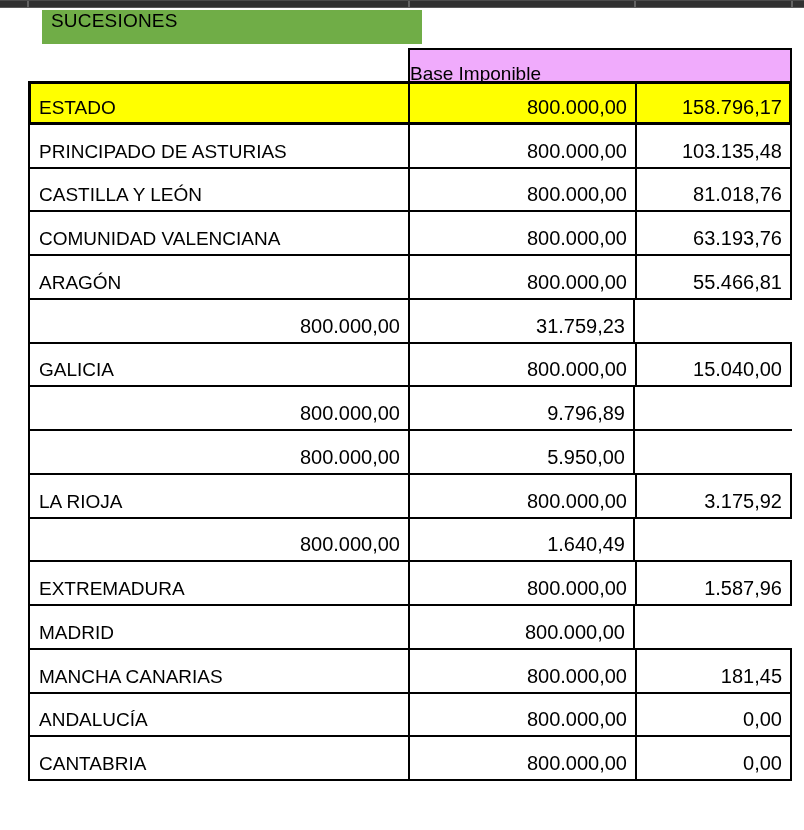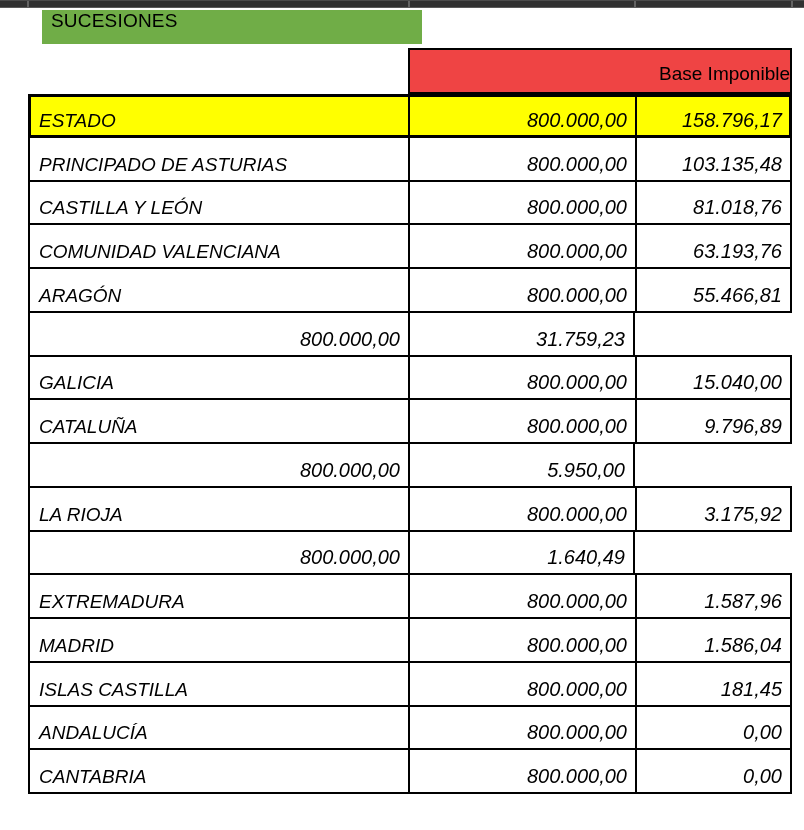--- a/index.html
+++ b/index.html
@@ -28,28 +28,28 @@
     position:absolute;left:42px;top:10px;width:380px;height:34px;
     background:var(--green);
     display:flex;align-items:flex-start;
     padding-left:9px;
     font-size:19px;letter-spacing:0.2px;
   }
 
   
   .header-cell{
     position:absolute;left:408px;top:48px;width:384px;height:46px;
-    background:#ef4444;border:2px solid var(--border);
-    display:flex;align-items:flex-end;justify-content:flex-end;
+    background:#f0abfc;border:2px solid var(--border);
+    display:flex;align-items:flex-end;justify-content:flex-start;
     padding-bottom:7px;font-size:19px;
   }
 
   
   .grid{
-    position:absolute;left:28px;top:94px;width:764px;font-style:italic;
+    position:absolute;left:28px;top:81px;width:764px;
   }
   .row{
     display:grid;
     grid-template-columns:380px 227px 157px;
     height:43.75px;
     border-bottom:2px solid var(--border);
     background:#fff;
   }
   .cell{
     display:flex;align-items:flex-end;
@@ -123,21 +123,20 @@
     <div class="cell num">31.759,23</div>
   </div>
 
   <div class="row">
     <div class="cell name">GALICIA</div>
     <div class="cell num">800.000,00</div>
     <div class="cell num">15.040,00</div>
   </div>
 
   <div class="row">
-    <div class="cell name">CATALUÑA</div>
     <div class="cell num">800.000,00</div>
     <div class="cell num">9.796,89</div>
   </div>
 
   <div class="row">
     <div class="cell num">800.000,00</div>
     <div class="cell num">5.950,00</div>
   </div>
 
   <div class="row">
@@ -153,25 +152,24 @@
 
   <div class="row">
     <div class="cell name">EXTREMADURA</div>
     <div class="cell num">800.000,00</div>
     <div class="cell num">1.587,96</div>
   </div>
 
   <div class="row">
     <div class="cell name">MADRID</div>
     <div class="cell num">800.000,00</div>
-    <div class="cell num">1.586,04</div>
   </div>
 
   <div class="row">
-    <div class="cell name">ISLAS CASTILLA</div>
+    <div class="cell name">MANCHA CANARIAS</div>
     <div class="cell num">800.000,00</div>
     <div class="cell num">181,45</div>
   </div>
 
   <div class="row">
     <div class="cell name">ANDALUCÍA</div>
     <div class="cell num">800.000,00</div>
     <div class="cell num">0,00</div>
   </div>
 

